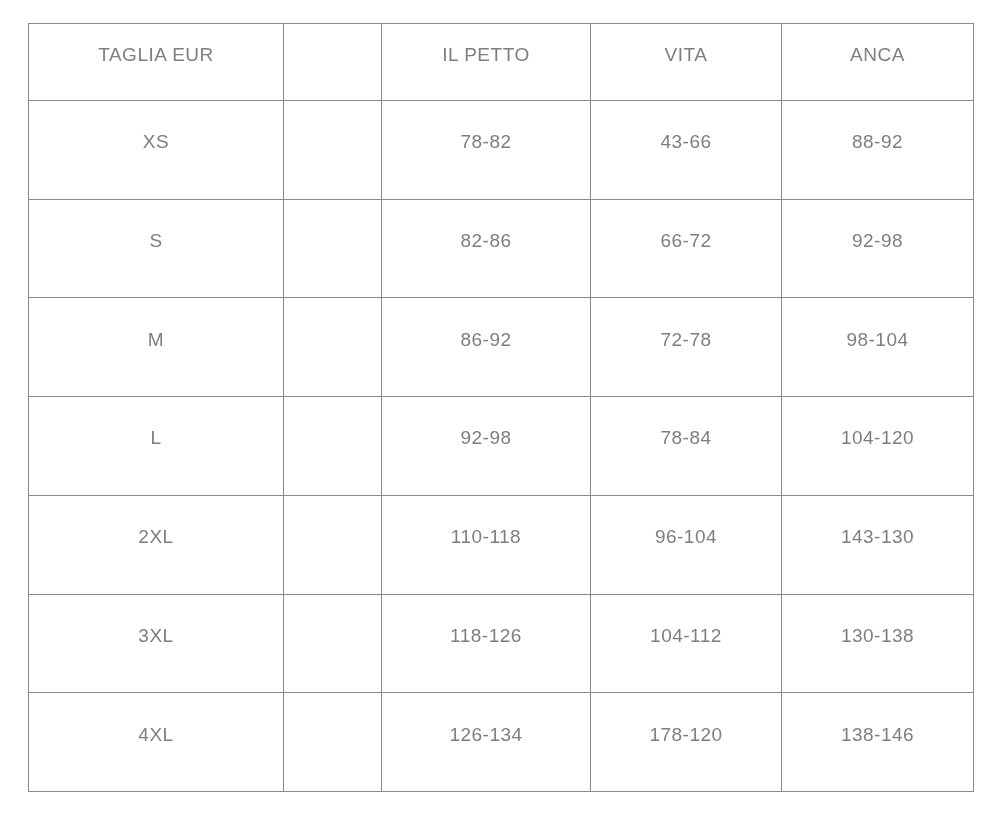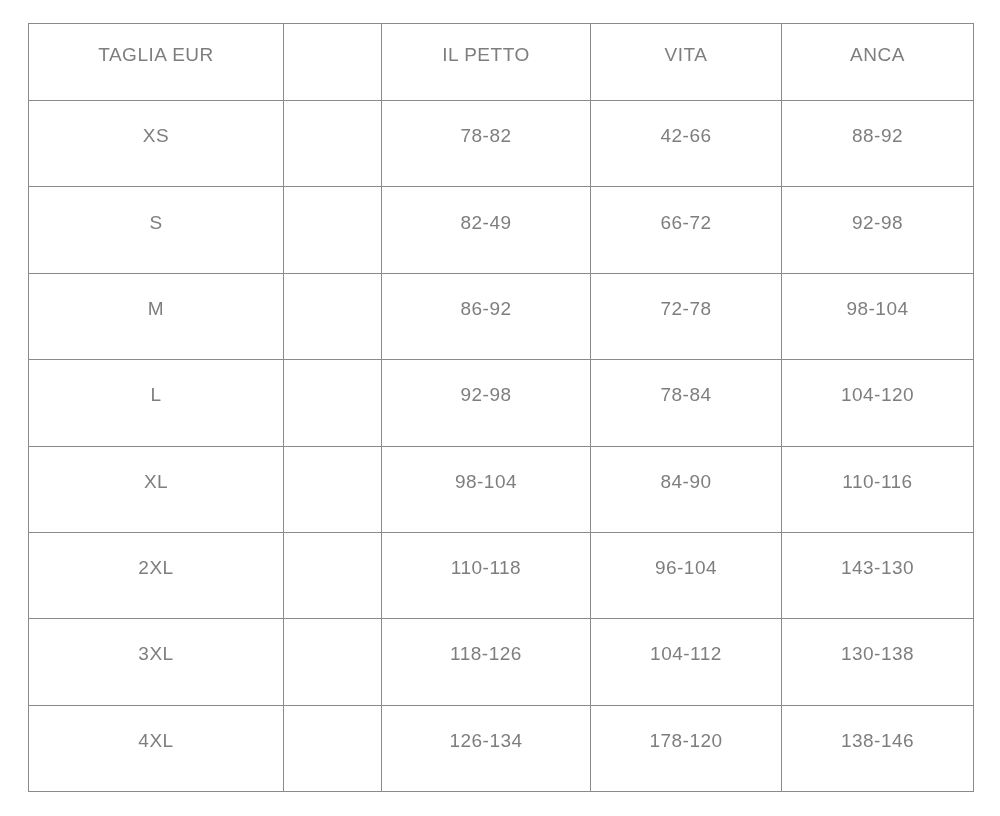--- a/index.html
+++ b/index.html
@@ -62,50 +62,43 @@
         <th>IL PETTO</th>
         <th>VITA</th>
         <th>ANCA</th>
       </tr>
     </thead>
     <tbody>
       <tr>
         <td>XS</td>
         <td></td>
         <td>78-82</td>
-        <td>42-66</td>
+        <td>43-66</td>
         <td>88-92</td>
       </tr>
       <tr>
         <td>S</td>
         <td></td>
-        <td>82-49</td>
+        <td>82-86</td>
         <td>66-72</td>
         <td>92-98</td>
       </tr>
       <tr>
         <td>M</td>
         <td></td>
         <td>86-92</td>
         <td>72-78</td>
         <td>98-104</td>
       </tr>
       <tr>
         <td>L</td>
         <td></td>
         <td>92-98</td>
         <td>78-84</td>
         <td>104-120</td>
-      </tr>
-      <tr>
-        <td>XL</td>
-        <td></td>
-        <td>98-104</td>
-        <td>84-90</td>
-        <td>110-116</td>
       </tr>
       <tr>
         <td>2XL</td>
         <td></td>
         <td>110-118</td>
         <td>96-104</td>
         <td>143-130</td>
       </tr>
       <tr>
         <td>3XL</td>

